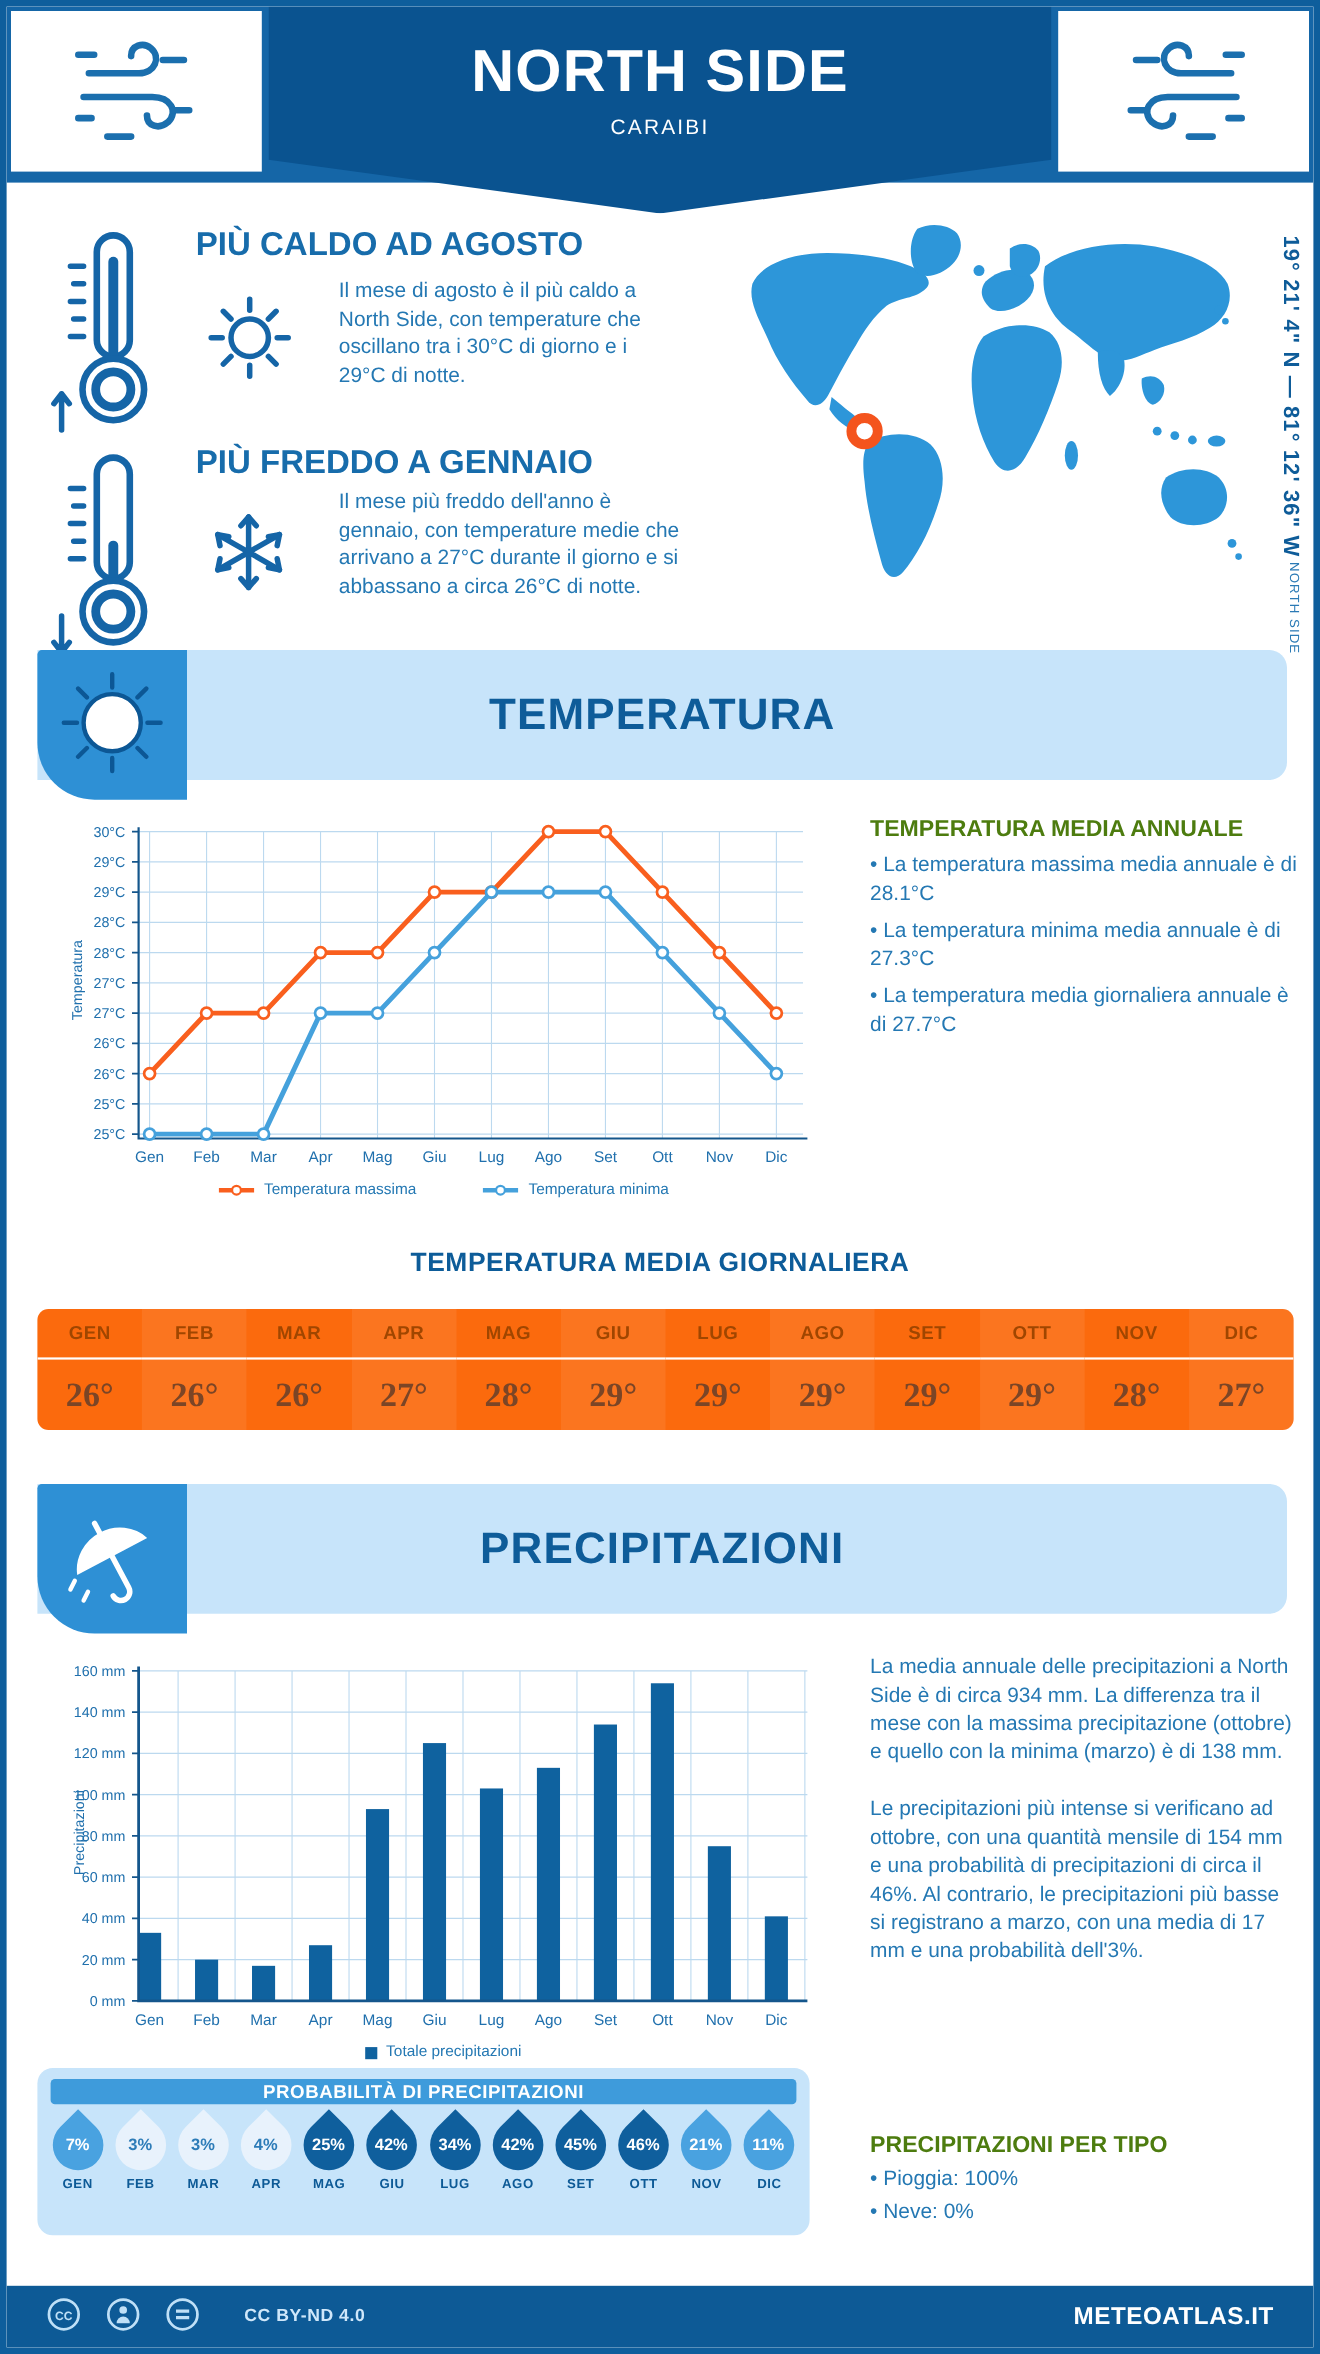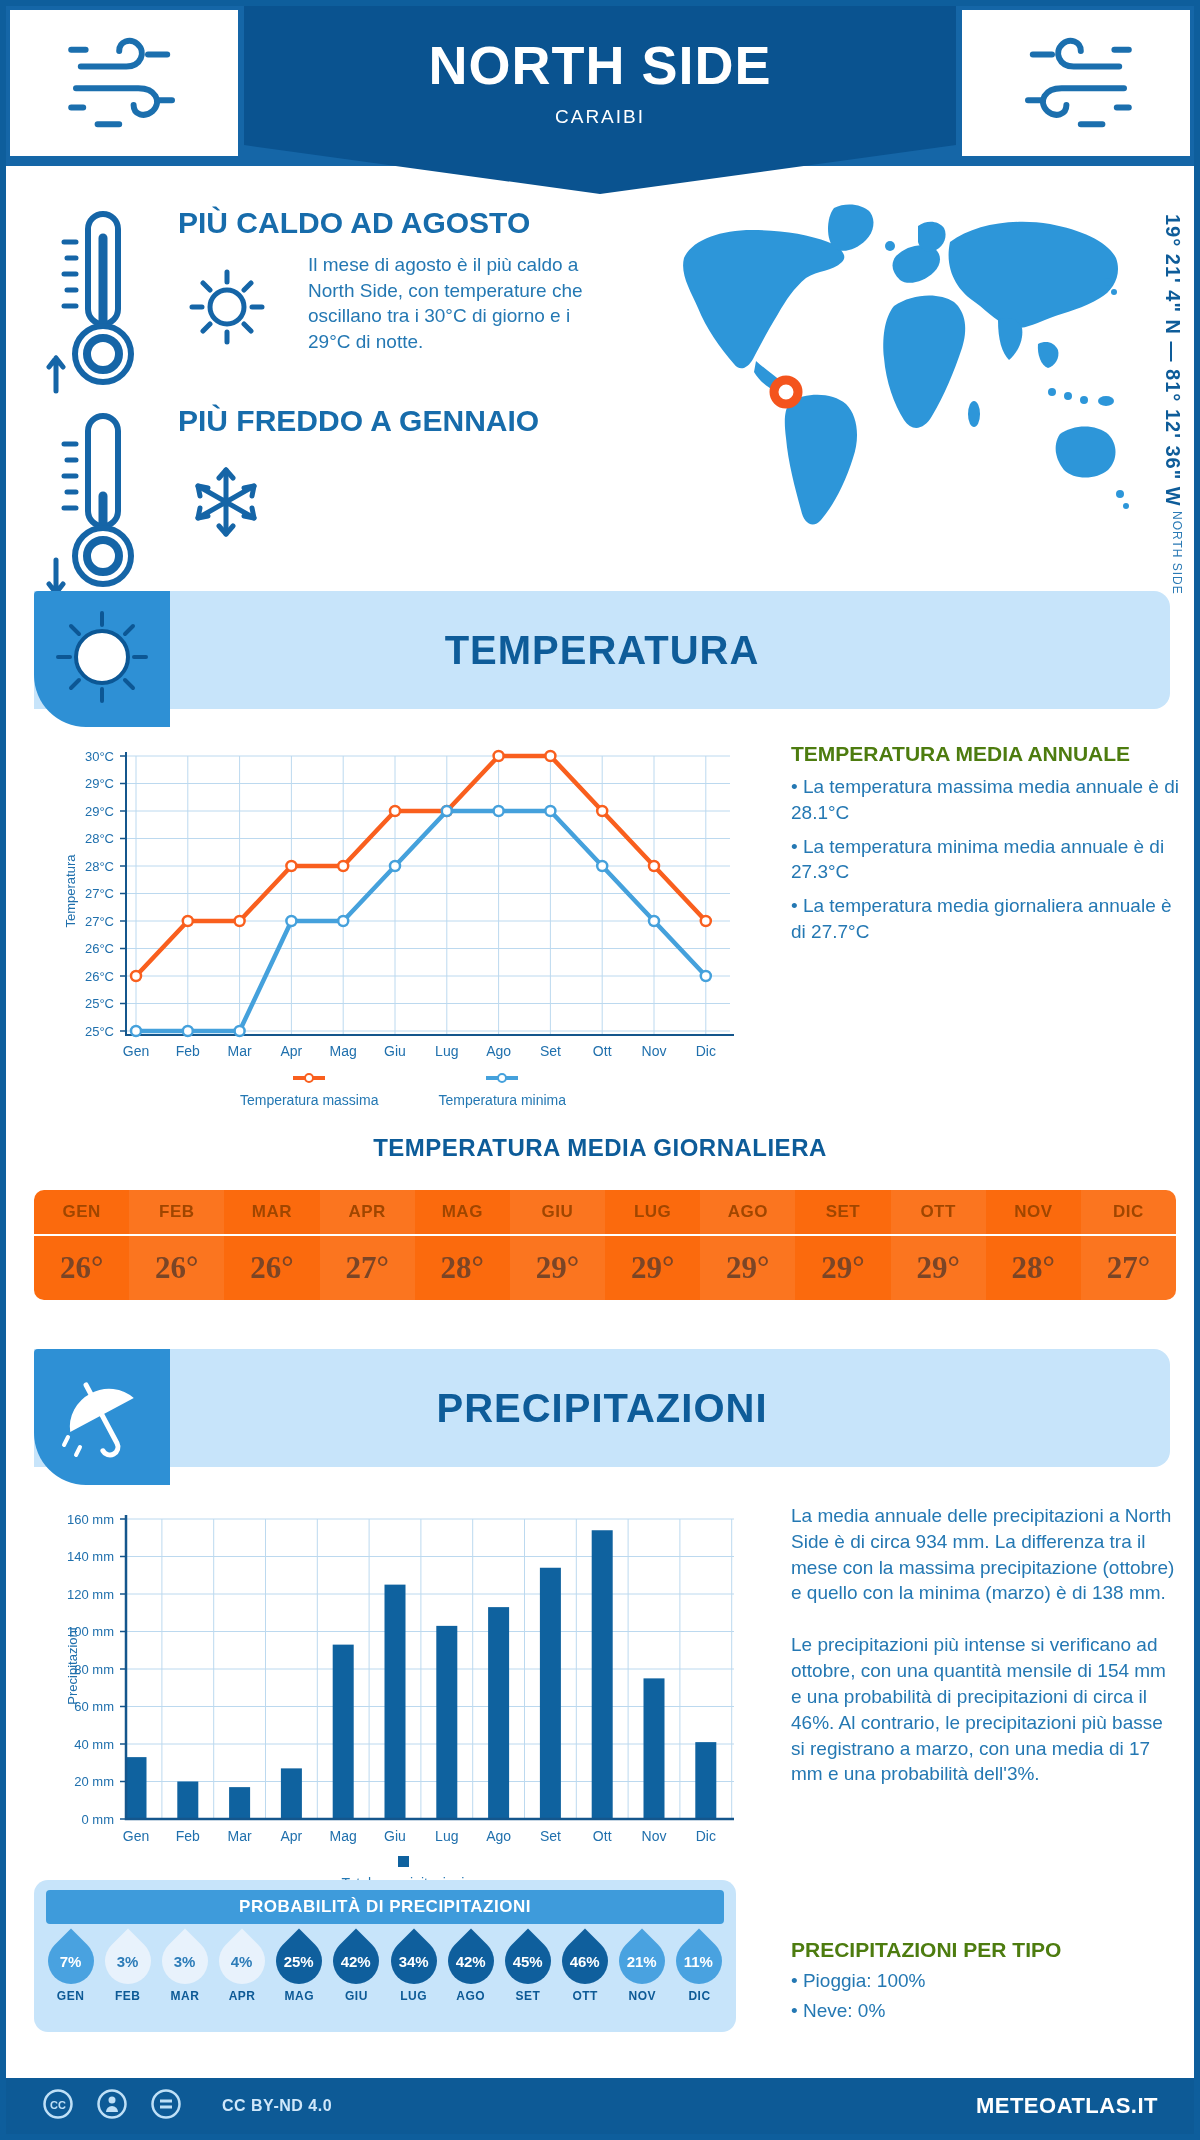--- a/index.html
+++ b/index.html
@@ -31,21 +31,21 @@
   .banner .band{position:absolute;left:0;right:0;top:0;height:118px;background:#c7e4fa;
                 border-radius:0 16px 16px 0;text-align:center;}
   .banner .band .bt{line-height:118px;font-size:40px;font-weight:bold;color:#0e5c99;letter-spacing:1px;}
   .banner .icon-block{position:absolute;left:0;top:0;width:136px;height:136px;background:#2e90d5;
                 border-radius:4px 0 0 52px;display:flex;align-items:center;justify-content:center;}
 
   
   .yaxis-label{position:absolute;transform:translate(-50%,-50%) rotate(-90deg);font-size:13px;color:#2070ad;white-space:nowrap;}
   .legend-row{position:absolute;left:52px;width:690px;display:flex;justify-content:center;gap:60px;
               font-size:14px;color:#2478b3;align-items:center;}
-  .legend-item{display:flex;align-items:center;gap:8px;flex-direction:column;}
+  .legend-item{display:flex;align-items:flex-end;gap:8px;}
 
   
   .side-h{font-size:21px;font-weight:bold;color:#4d7c0f;margin:0 0 6px 0;}
   .side-p{font-size:19px;line-height:1.36;color:#2478b3;margin:0;}
   .annual-col{position:absolute;left:785px;top:736px;width:390px;}
   .annual-col p{margin:8px 0 0 0;}
   .prec-col{position:absolute;left:785px;top:1497px;width:390px;}
   .prec-col p{margin:0 0 26px 0;}
 
   
@@ -55,21 +55,21 @@
          border-radius:10px;overflow:hidden;display:flex;}
   .strip-cell{flex:1;display:flex;flex-direction:column;}
   .strip-cell.alt{background:rgba(255,255,255,0.08);}
   .cell-h{height:44px;display:flex;align-items:center;justify-content:center;
           font-size:17px;font-weight:bold;color:#a04600;border-bottom:2px solid #fff;letter-spacing:0.5px;}
   .cell-v{flex:1;display:flex;align-items:center;justify-content:center;
           font-size:31px;font-weight:bold;color:#7b4526;font-family:Liberation Serif, serif;}
 
   
   .prob-panel{position:absolute;left:28px;top:1874px;width:702px;height:152px;background:#c7e4fa;border-radius:14px;}
-  .prob-header{margin:10px 12px 6px 12px;height:34px;background:#3e9bdb;border-radius:4px;
+  .prob-header{margin:10px 12px 6px 12px;height:23px;background:#3e9bdb;border-radius:4px;
                display:flex;align-items:center;justify-content:center;color:#fff;
                font-size:17px;font-weight:bold;letter-spacing:0.5px;}
   .drops-row{display:flex;padding:0 8px;}
   .drop-cell{flex:1;text-align:center;}
   .drop{width:46px;height:46px;margin:8px auto 0 auto;transform:rotate(45deg);
         border-radius:0 50% 50% 50%;display:flex;align-items:center;justify-content:center;}
   .drop>span{transform:rotate(-45deg);font-size:15px;font-weight:bold;}
   .drop.dark{background:#0f5f9d;color:#fff;}
   .drop.mid{background:#49a2e0;color:#fff;}
   .drop.light{background:#e8f2fc;color:#2d7cb8;}
@@ -146,20 +146,21 @@
   </span>
   <div class="sec-title" style="left:172px;top:398px;">PIÙ FREDDO A GENNAIO</div>
   <span style="position:absolute;left:182px;top:458px;">
     <svg width="76" height="76" viewBox="0 0 76 76" fill="none" stroke="#1565a7" stroke-width="5" stroke-linecap="round">
       <path d="M38,6 V70 M10,22 L66,54 M66,22 L10,54"></path>
       <path d="M38,6 l-7,8 M38,6 l7,8 M38,70 l-7,-8 M38,70 l7,-8"></path>
       <path d="M10,22 l10,2 M10,22 l2,10 M66,54 l-10,-2 M66,54 l-2,-10"></path>
       <path d="M66,22 l-10,2 M66,22 l-2,10 M10,54 l10,-2 M10,54 l2,-10"></path>
     </svg>
   </span>
+  <div class="sec-text" style="left:302px;top:438px;width:312px;">Il mese più freddo dell'anno è gennaio, con temperature medie che arrivano a 27°C durante il giorno e si abbassano a circa 26°C di notte.</div>
 
   <span style="position:absolute;left:650px;top:190px;">
     <svg width="480" height="345" viewBox="0 0 480 345">
       <g fill="#2d96d9">
         <path d="M28,62 C36,44 64,34 96,34 C124,34 152,38 172,46 C186,52 192,60 186,66 C176,76 162,74 150,82 C138,92 130,104 122,118 C112,134 104,150 97,163 C92,172 84,176 78,168 C64,152 50,132 42,112 C34,94 24,78 28,62 Z"></path>
         <path d="M178,12 C190,6 206,8 214,16 C220,24 218,36 210,44 C200,54 186,58 178,52 C170,44 170,22 178,12 Z"></path>
         <path d="M100,165 C108,172 116,178 126,186 C132,191 130,197 124,196 C114,194 104,186 98,176 Z"></path>
         <path d="M134,206 C150,196 176,196 190,208 C202,220 204,242 197,262 C189,288 177,310 165,324 C157,333 148,328 145,314 C139,292 132,266 130,242 C128,226 128,214 134,206 Z"></path>
         <path d="M240,60 C250,50 266,46 278,52 C286,58 286,68 278,76 C268,86 252,90 244,84 C236,76 234,68 240,60 Z"></path>
         <path d="M262,30 C270,24 282,24 288,32 C292,40 288,50 280,54 C272,58 264,54 262,46 Z"></path>

